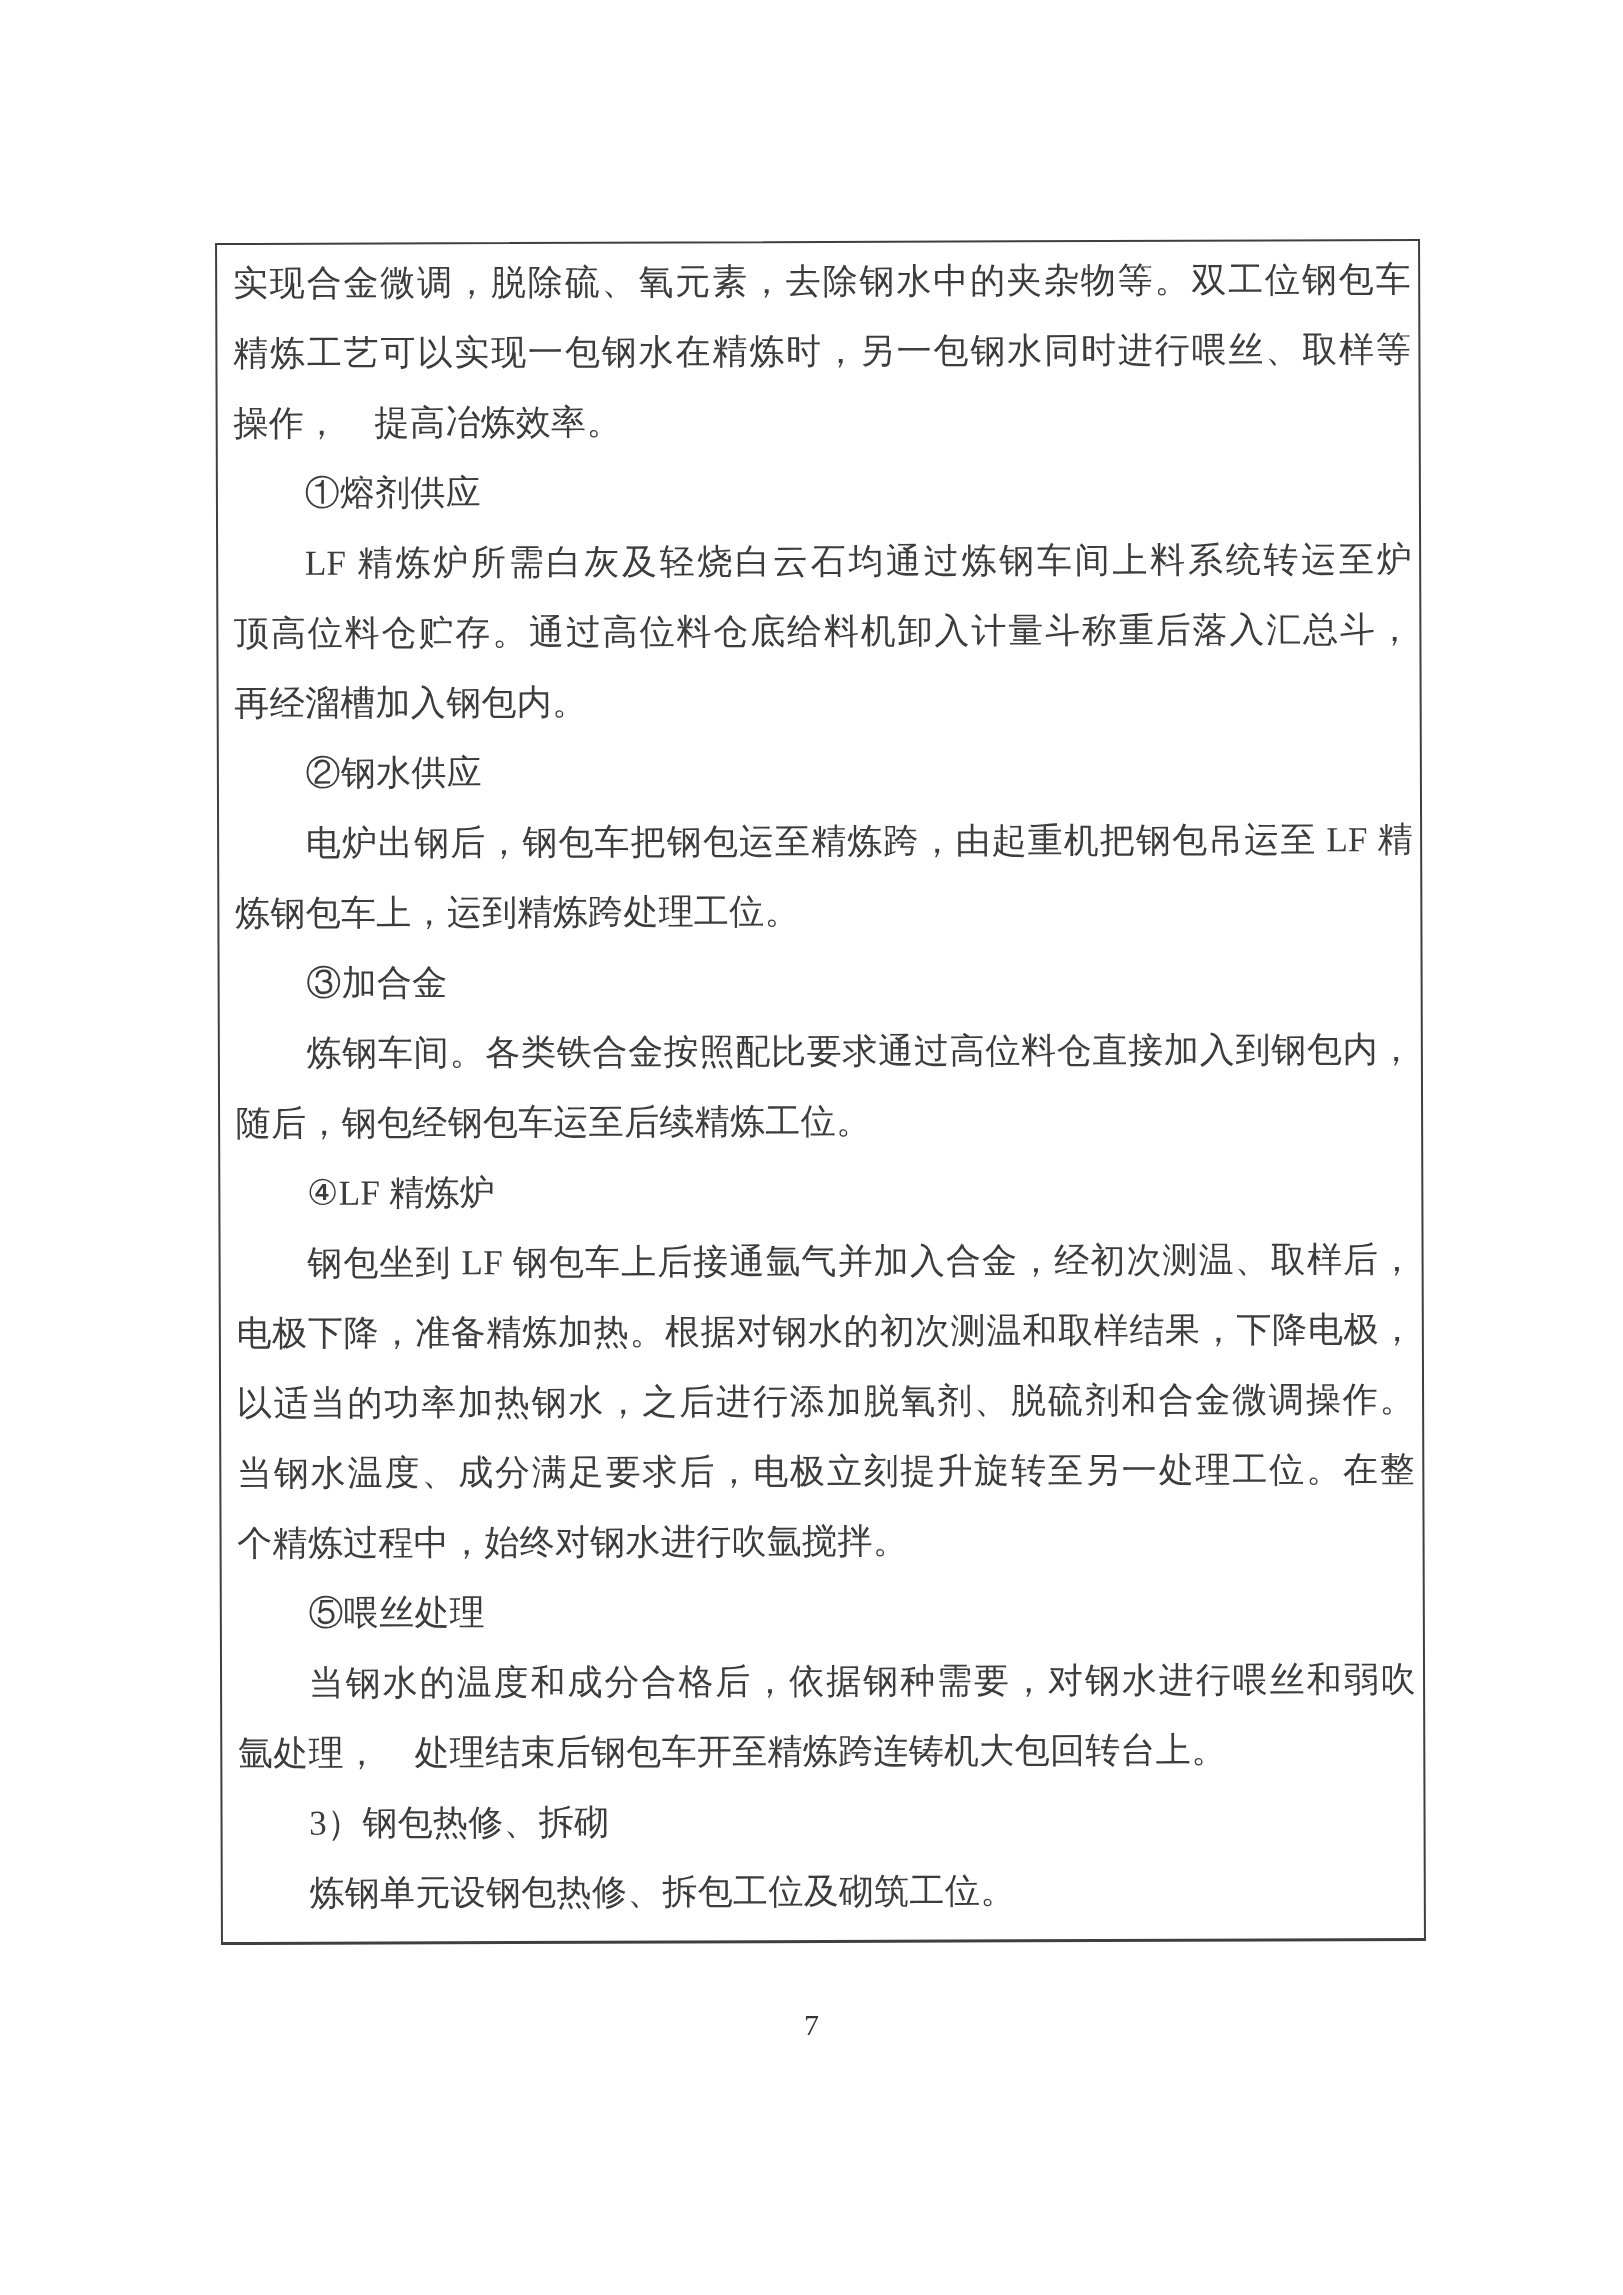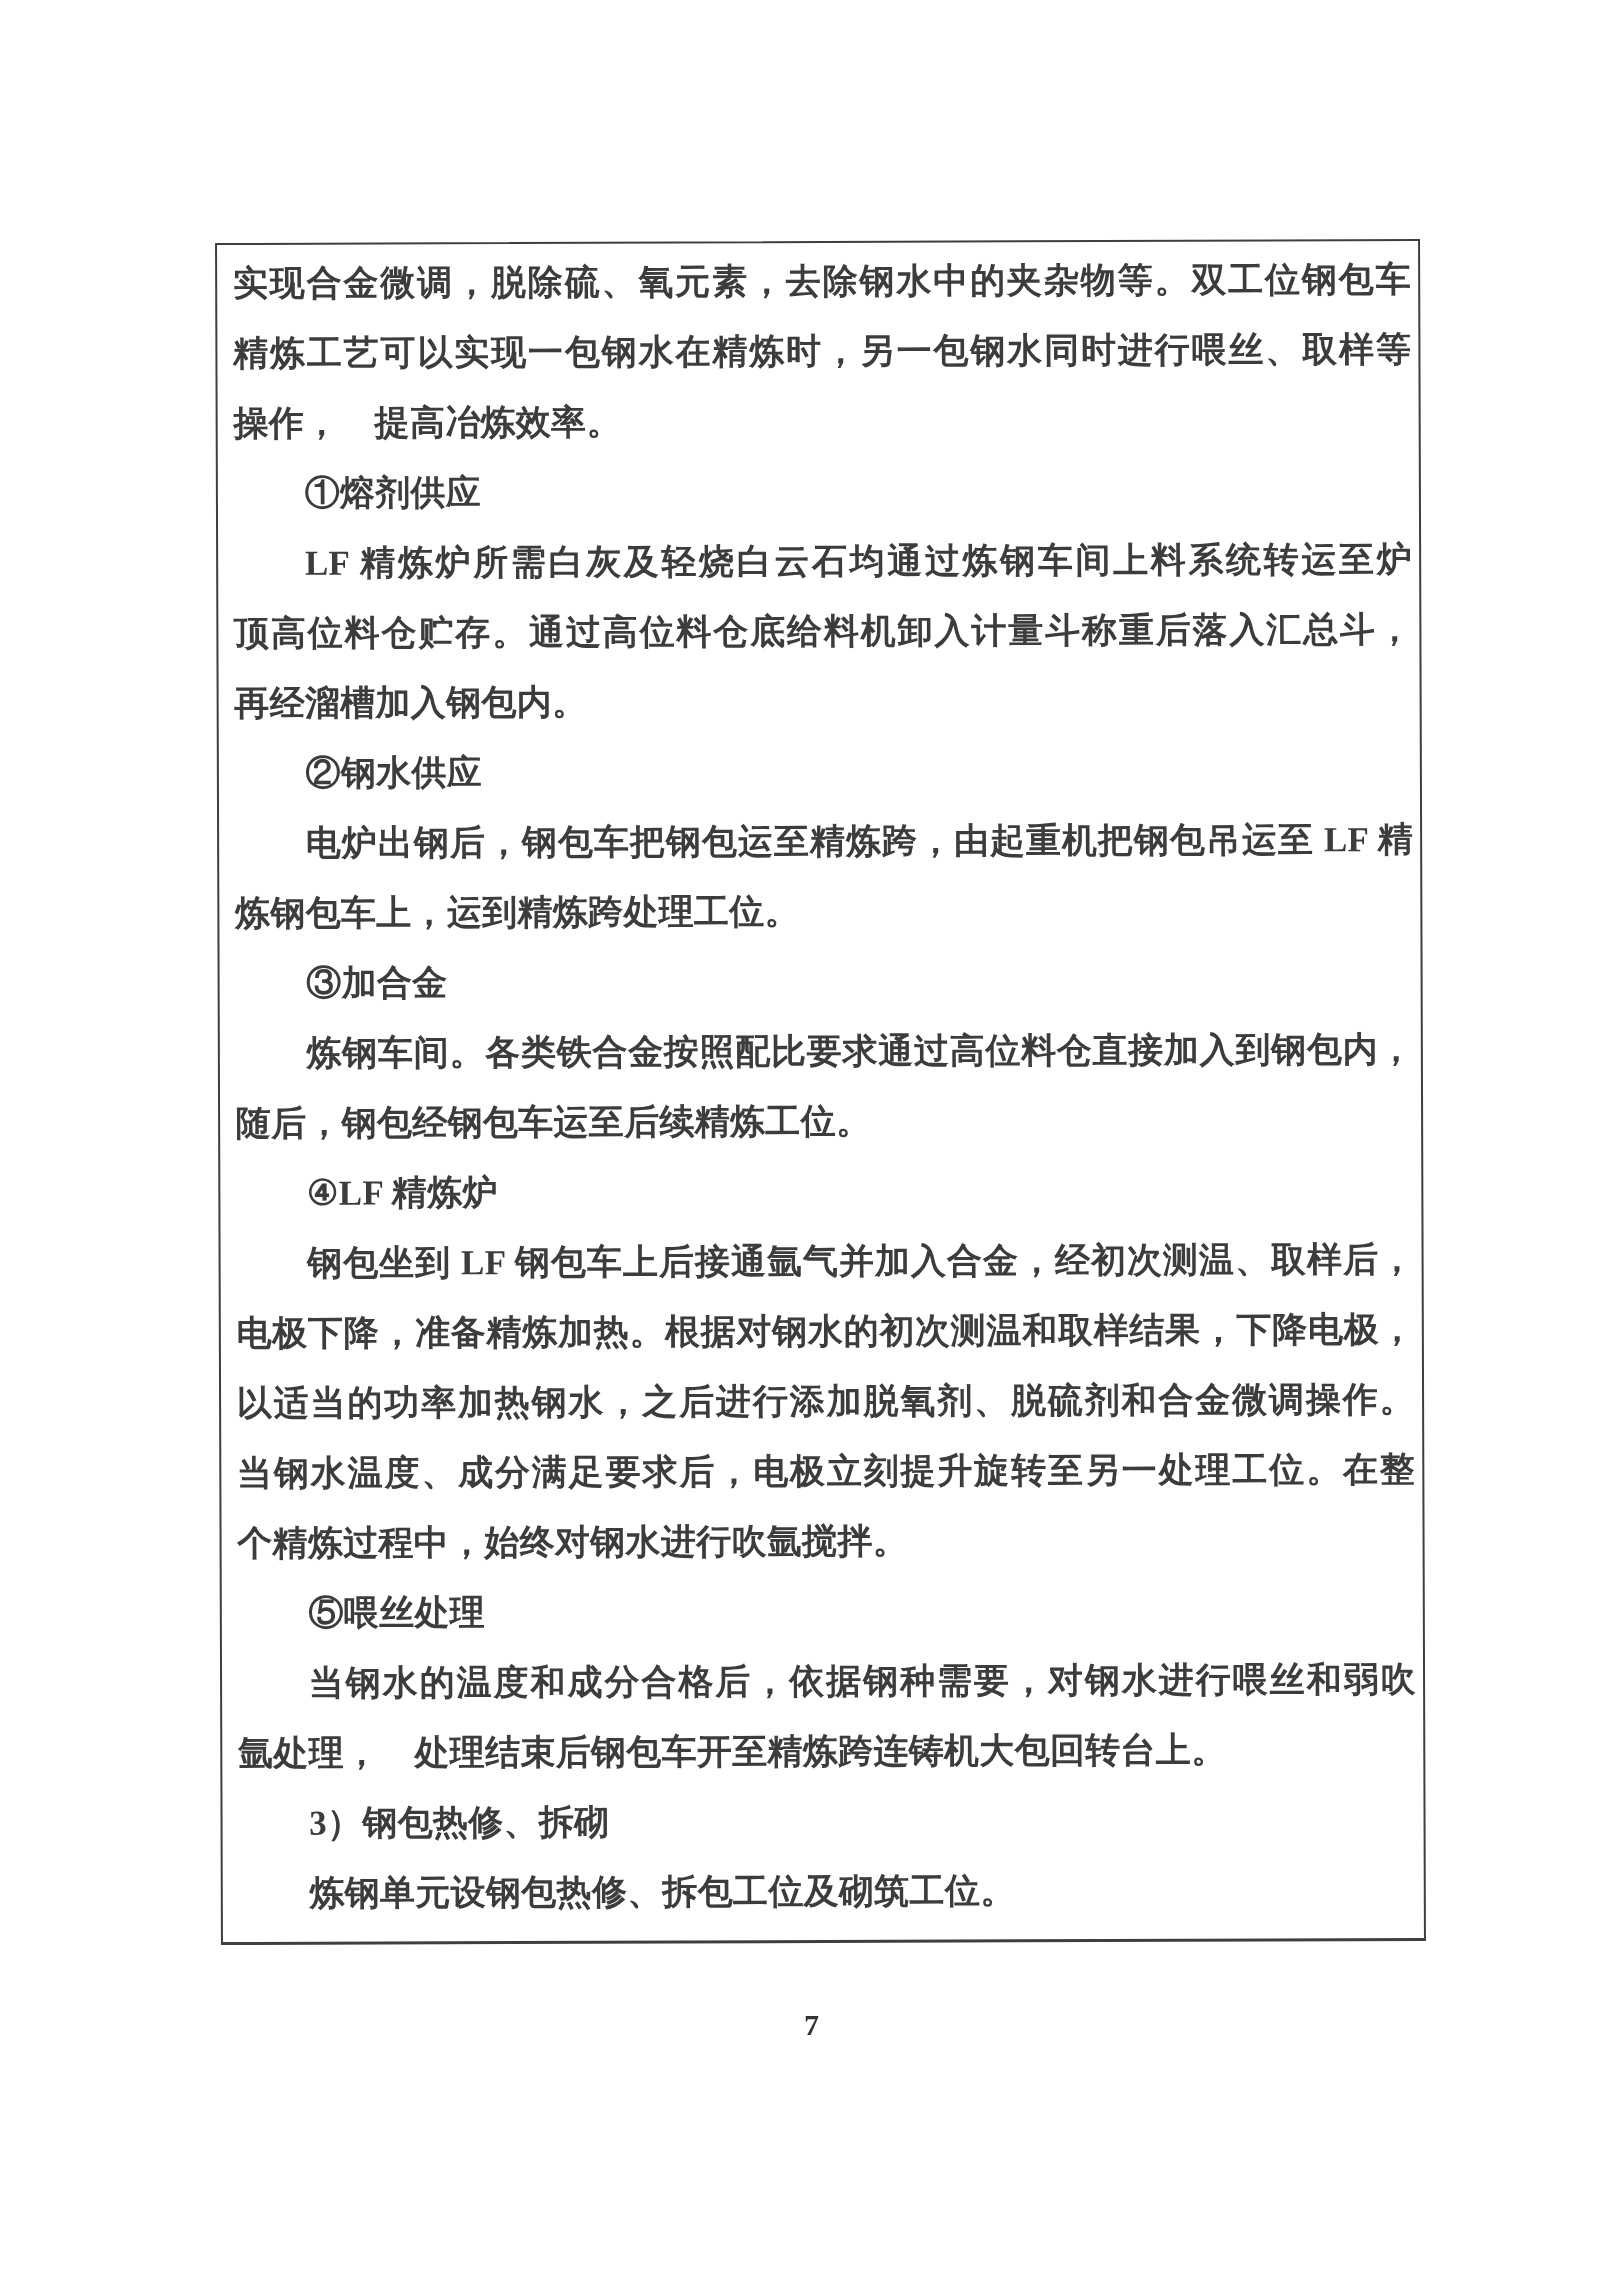--- a/index.html
+++ b/index.html
@@ -7,21 +7,20 @@
     padding: 0;
     background: #e8e8e8;
   }
   .page {
     position: relative;
     width: 1623px;
     height: 2295px;
     background: #ffffff;
     overflow: hidden;
     font-family: "Liberation Serif", "DejaVu Serif", serif;
-    font-weight: bold;
   }
   .content-box {
     position: absolute;
     left: 218px;
     top: 241px;
     width: 1205px;
     height: 1702px;
     box-sizing: border-box;
     border: 2px solid #3f3f3f;
     border-bottom-width: 3.3px;

